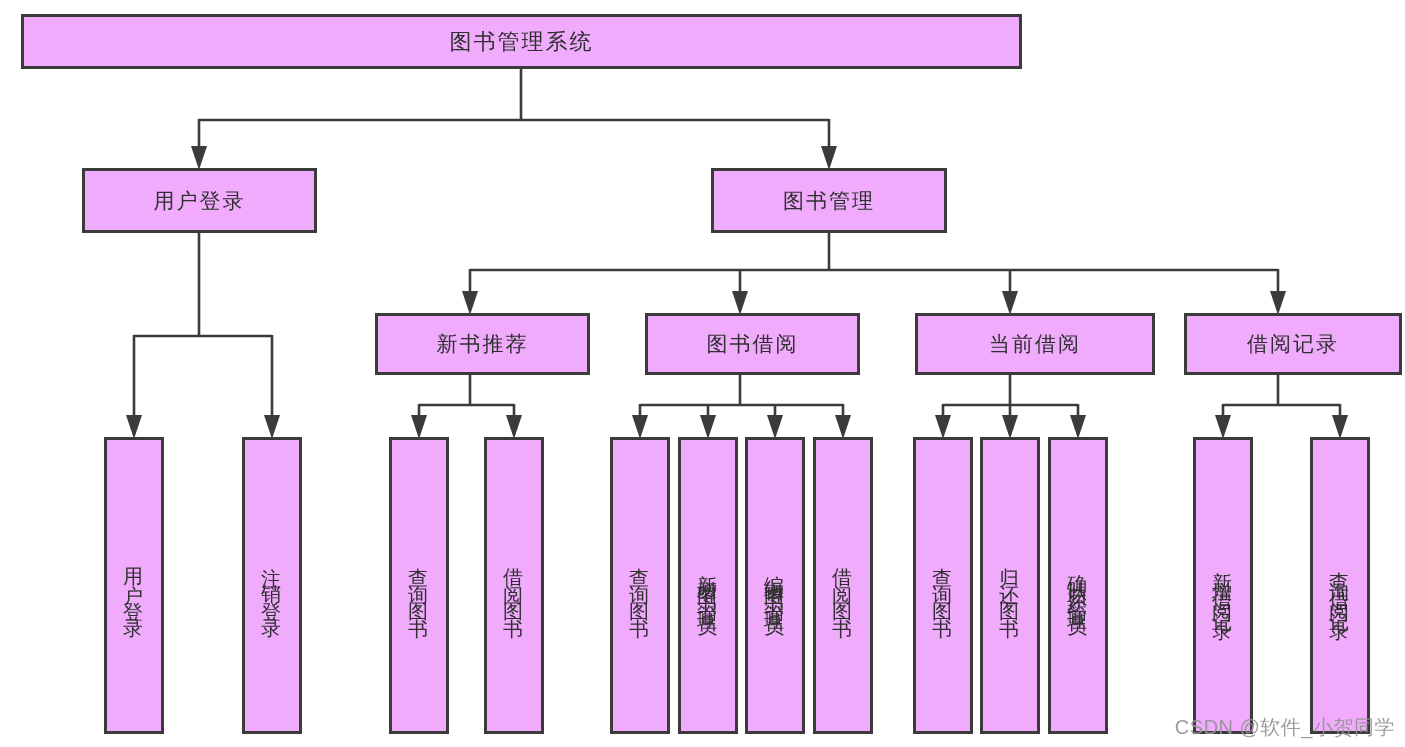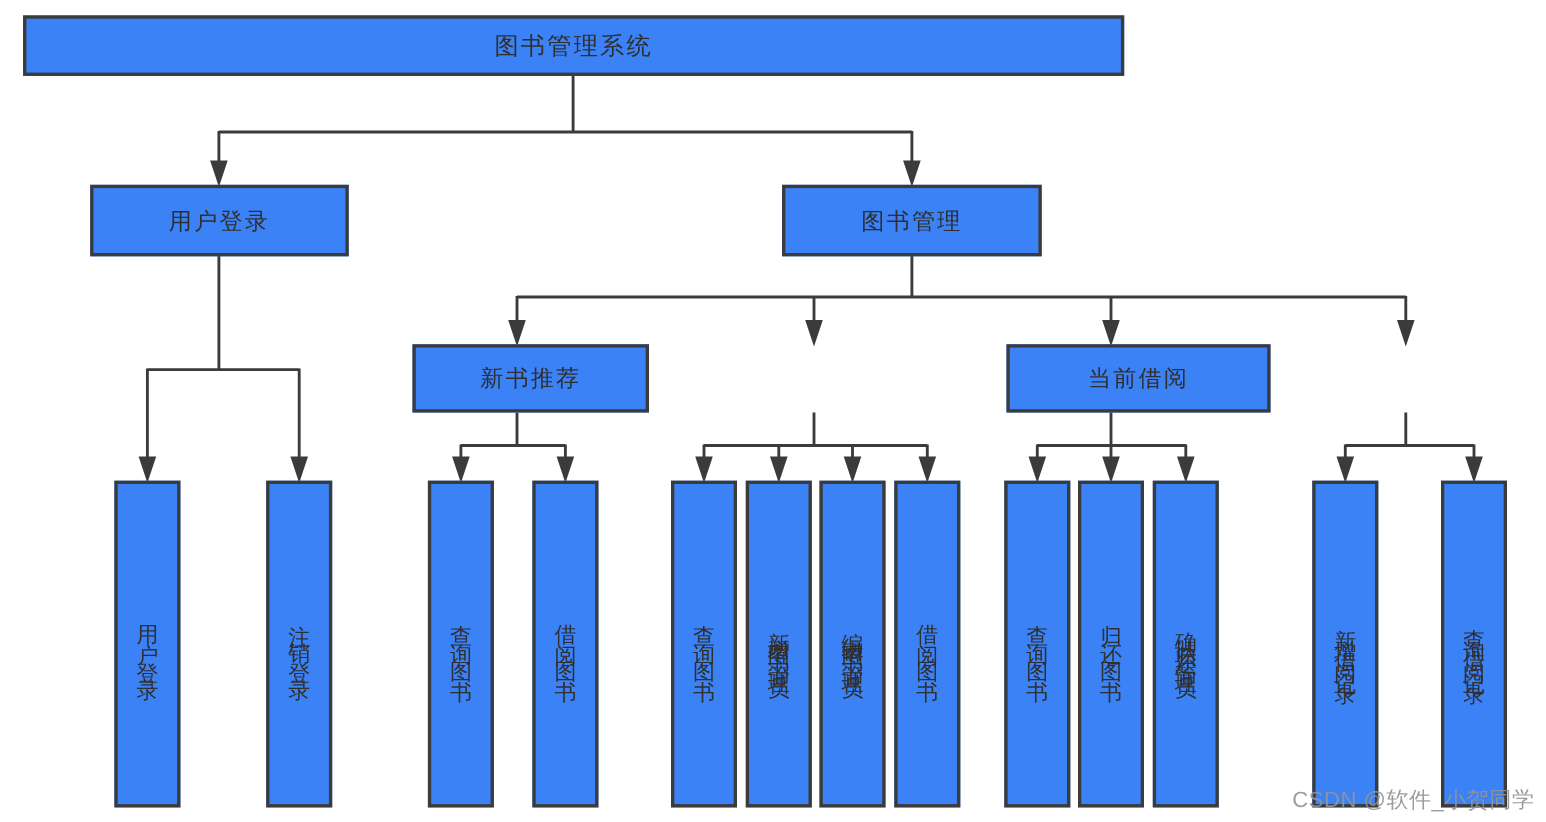--- a/index.html
+++ b/index.html
@@ -18,21 +18,21 @@
   }
   .connectors path {
     fill: none;
     stroke: #3b3b3b;
     stroke-width: 2.6;
   }
   .connectors polygon { fill: #3b3b3b; }
   .node {
     position: absolute;
     box-sizing: border-box;
-    background: #3b82f6;
+    background: #f0abfc;
     border: 3px solid #3b3b3b;
     display: flex;
     align-items: center;
     justify-content: center;
     color: #2f2f2f;
   }
   .root   { font-size: 22px; letter-spacing: 2px; }
   .branch { font-size: 21px; letter-spacing: 2px; }
   .group  { font-size: 21px; letter-spacing: 2px; margin-left: 12px; }
   .leaf   { width: 60px; height: 297px; top: 437px; font-size: 20px; }
@@ -102,22 +102,28 @@
   <div class="node branch" style="left:82px;top:168px;width:235px;height:65px">
     <span>用户登录</span>
   </div>
   <div class="node branch" style="left:711px;top:168px;width:236px;height:65px">
     <span>图书管理</span>
   </div>
 
   <div class="node group" style="left:363px;top:313px;width:215px;height:62px">
     <span>新书推荐</span>
   </div>
+  <div class="node group" style="left:633px;top:313px;width:215px;height:62px">
+    <span>图书借阅</span>
+  </div>
   <div class="node group" style="left:903px;top:313px;width:240px;height:62px">
     <span>当前借阅</span>
+  </div>
+  <div class="node group" style="left:1172px;top:313px;width:218px;height:62px">
+    <span>借阅记录</span>
   </div>
 
   <div class="node leaf ls4" style="left:104px">
     <span class="vtext">用户登录</span>
   </div>
   <div class="node leaf ls4" style="left:242px">
     <span class="vtext">注销登录</span>
   </div>
 
   <div class="node leaf ls4" style="left:389px">

